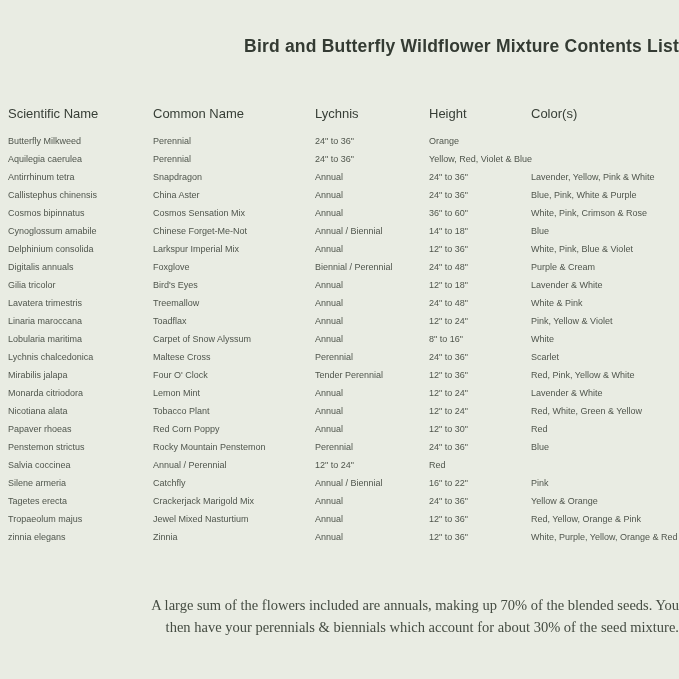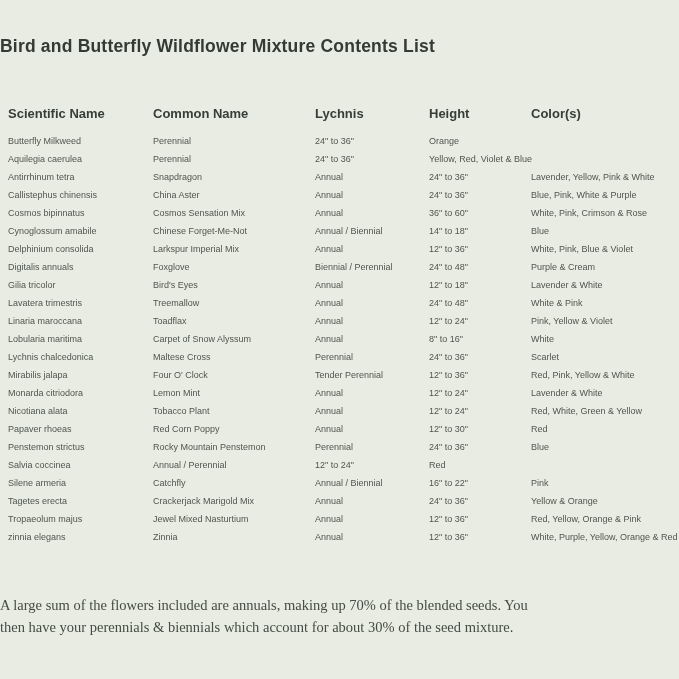--- a/index.html
+++ b/index.html
@@ -12,21 +12,21 @@
     position: relative;
     background: #e9ece3;
     font-family: "Liberation Sans", "DejaVu Sans", sans-serif;
     overflow: hidden;
   }
   .page-title {
     position: absolute;
     top: 36px;
     left: 0;
     width: 679px;
-    text-align: left;
+    text-align: right;
     font-size: 17.5px;
     font-weight: 700;
     letter-spacing: 0.2px;
     color: #343b33;
     margin: 0;
   }
   .flower-table {
     position: absolute;
     left: 8px;
     top: 104px;
@@ -35,21 +35,21 @@
   .thead, .trow {
     display: grid;
     grid-template-columns: 145px 162px 114px 102px 140px;
   }
   .thead {
     height: 20px;
     line-height: 20px;
   }
   .thead span {
     font-size: 13px;
-    font-weight: 700;
+    font-weight: 400;
     color: #373e36;
     white-space: nowrap;
   }
   .tbody {
     margin-top: 8px;
   }
   .trow {
     height: 18px;
     line-height: 18px;
   }
@@ -57,21 +57,21 @@
     font-size: 9px;
     color: #50564d;
     white-space: nowrap;
     overflow: visible;
   }
   .page-footer {
     position: absolute;
     top: 594px;
     left: 0;
     width: 679px;
-    text-align: left;
+    text-align: right;
     font-family: "Liberation Serif", "DejaVu Serif", serif;
     font-size: 14.5px;
     line-height: 22px;
     color: #454c42;
   }
 </style>
 </head>
 <body>
 
 <h1 class="page-title">Bird and Butterfly Wildflower Mixture Contents List</h1>

